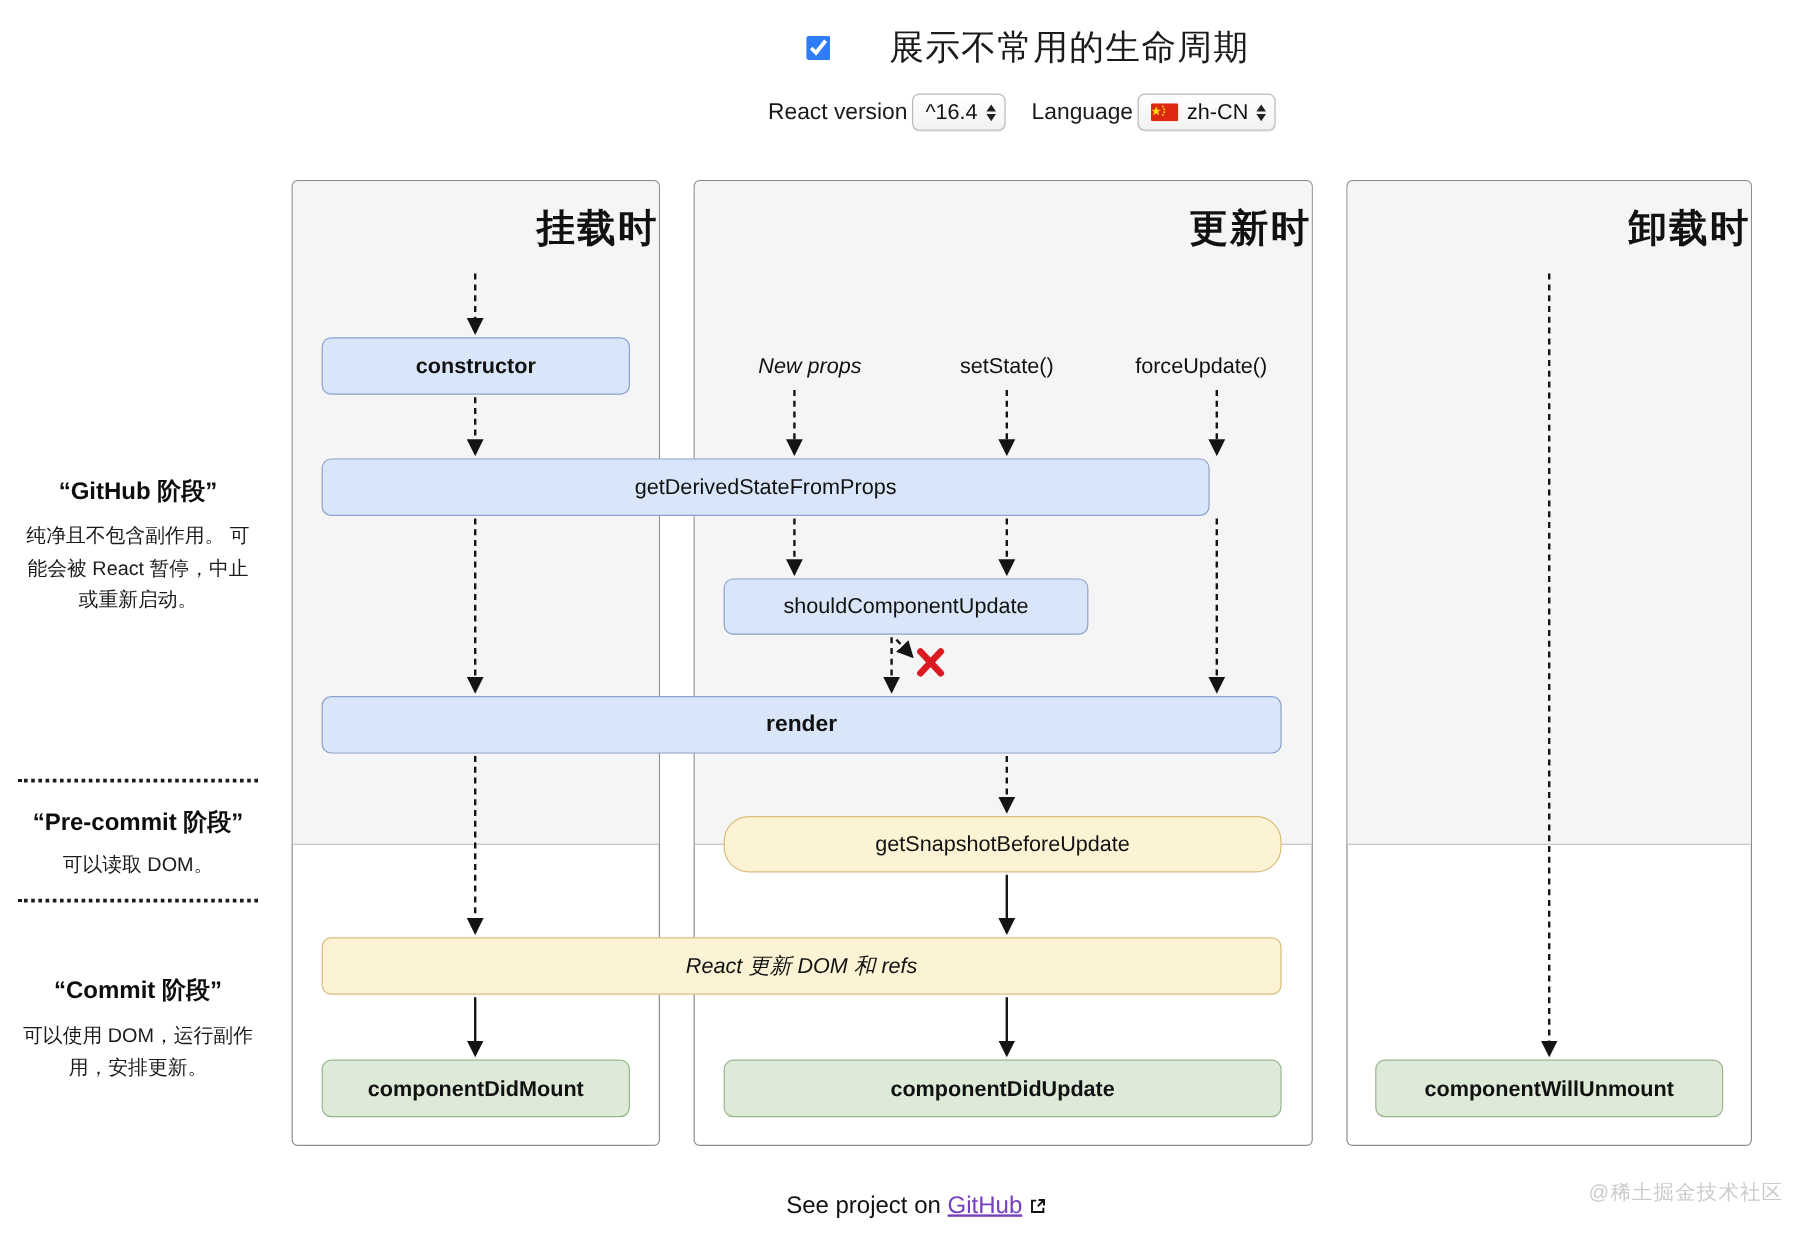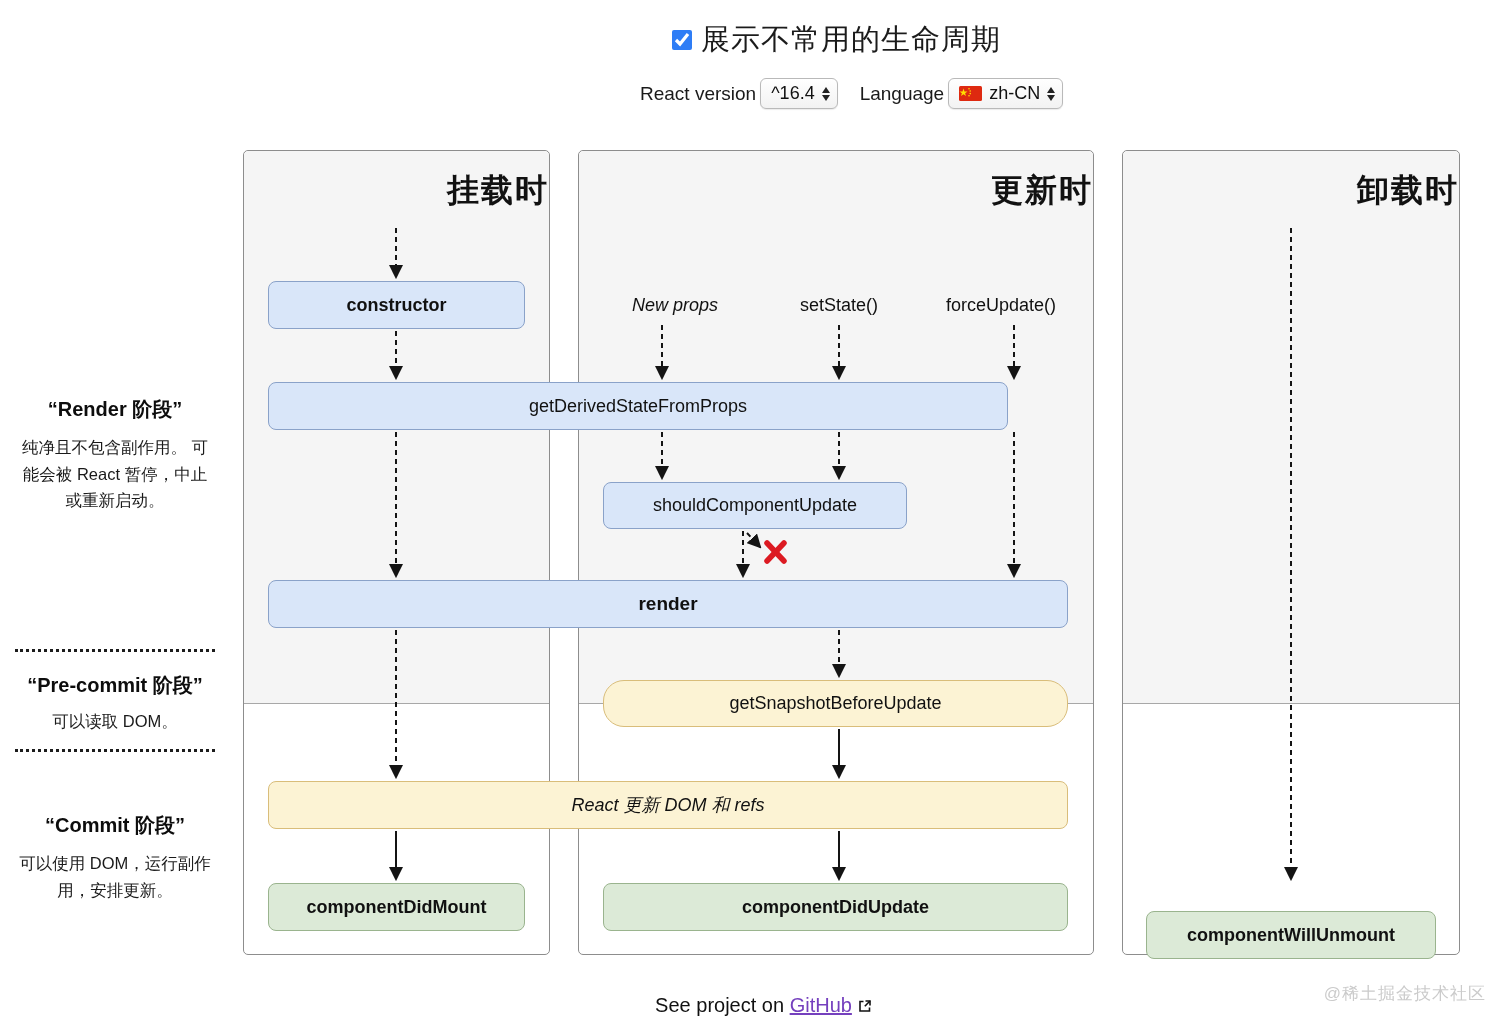--- a/index.html
+++ b/index.html
@@ -3,21 +3,21 @@
 <meta charset="utf-8">
 <style>
   * { margin:0; padding:0; box-sizing:border-box; }
   html,body { background:#ffffff; }
   body { font-family:"Liberation Sans","DejaVu Sans",sans-serif; color:#111; }
   .page { position:relative; width:1512px; height:1029px; overflow:hidden; background:#fff; }
 
   
   .title-row { position:absolute; left:672px; top:20px; display:flex; align-items:center; gap:9px; }
   .title-row input[type=checkbox] { width:20px; height:20px; accent-color:#2e7df6; }
-  .title-label { font-size:29px; letter-spacing:1px; color:#1b1b1b; }
+  .title-label { font-size:29px; letter-spacing:1px; color:#1b1b1b;margin-left:40px; }
   .controls-row { position:absolute; left:640px; top:78px; display:flex; align-items:center; gap:4px; font-size:19px; }
   .ctrl-label { color:#1a1a1a; }
   .select { display:inline-flex; align-items:center; gap:7px; border:1px solid #b9b9b9; border-radius:6px;
             background:linear-gradient(#ffffff,#f2f2f2); padding:4px 7px 4px 10px; font-size:18px;
             box-shadow:0 1px 1px rgba(0,0,0,.08); cursor:default; }
   .select .arrows { display:inline-flex; flex-direction:column; align-items:center; gap:2px; }
   .tri-up { width:0; height:0; border-left:4px solid transparent; border-right:4px solid transparent; border-bottom:6px solid #222; }
   .tri-down { width:0; height:0; border-left:4px solid transparent; border-right:4px solid transparent; border-top:6px solid #222; }
   .lang-gap { width:14px; }
 
@@ -45,21 +45,21 @@
   .italic { font-style:italic; }
 
   .b-constructor { left:268px; top:281px; width:257px; height:48px; }
   .b-gdsfp       { left:268px; top:382px; width:740px; height:48px; }
   .b-scu         { left:603px; top:482px; width:304px; height:47px; }
   .b-render      { left:268px; top:580px; width:800px; height:48px; font-size:19px; }
   .b-gsbu        { left:603px; top:680px; width:465px; height:47px;border-radius:21px; }
   .b-reactdom    { left:268px; top:781px; width:800px; height:48px; }
   .b-cdm         { left:268px; top:883px; width:257px; height:48px; }
   .b-cdu         { left:603px; top:883px; width:465px; height:48px; }
-  .b-cwu         { left:1146px; top:883px; width:290px; height:48px;margin-top:28px; }
+  .b-cwu         { left:1146px; top:883px; width:290px; height:48px; }
 
   
   .phase-block { position:absolute; left:15px; width:200px; text-align:center; z-index:2; }
   .phase-title { font-size:20px; font-weight:bold; color:#0d0d0d; }
   .phase-desc { font-size:16.5px; line-height:1.62; margin-top:11px; color:#1a1a1a; }
   .p-render { top:396px; }
   .p-precommit { top:672px; }
   .p-precommit .phase-desc { margin-top:9px; }
   .p-commit { top:812px; }
   .divider { position:absolute; left:15px; width:200px; border-top:3.5px dotted #1c1c1c; z-index:2; }
@@ -165,21 +165,21 @@
   <div class="box blue b-gdsfp">getDerivedStateFromProps</div>
   <div class="box blue b-scu">shouldComponentUpdate</div>
   <div class="box blue bold b-render">render</div>
   <div class="box yellow b-gsbu">getSnapshotBeforeUpdate</div>
   <div class="box yellow italic b-reactdom">React 更新 DOM 和 refs</div>
   <div class="box green bold b-cdm">componentDidMount</div>
   <div class="box green bold b-cdu">componentDidUpdate</div>
   <div class="box green bold b-cwu">componentWillUnmount</div>
 
   <div class="phase-block p-render">
-    <div class="phase-title">“Render 阶段”</div>
+    <div class="phase-title">“GitHub 阶段”</div>
     <div class="phase-desc">纯净且不包含副作用。 可能会被 React 暂停，中止或重新启动。</div>
   </div>
   <div class="divider div1"></div>
   <div class="phase-block p-precommit">
     <div class="phase-title">“Pre-commit 阶段”</div>
     <div class="phase-desc">可以读取 DOM。</div>
   </div>
   <div class="divider div2"></div>
   <div class="phase-block p-commit">
     <div class="phase-title">“Commit 阶段”</div>

